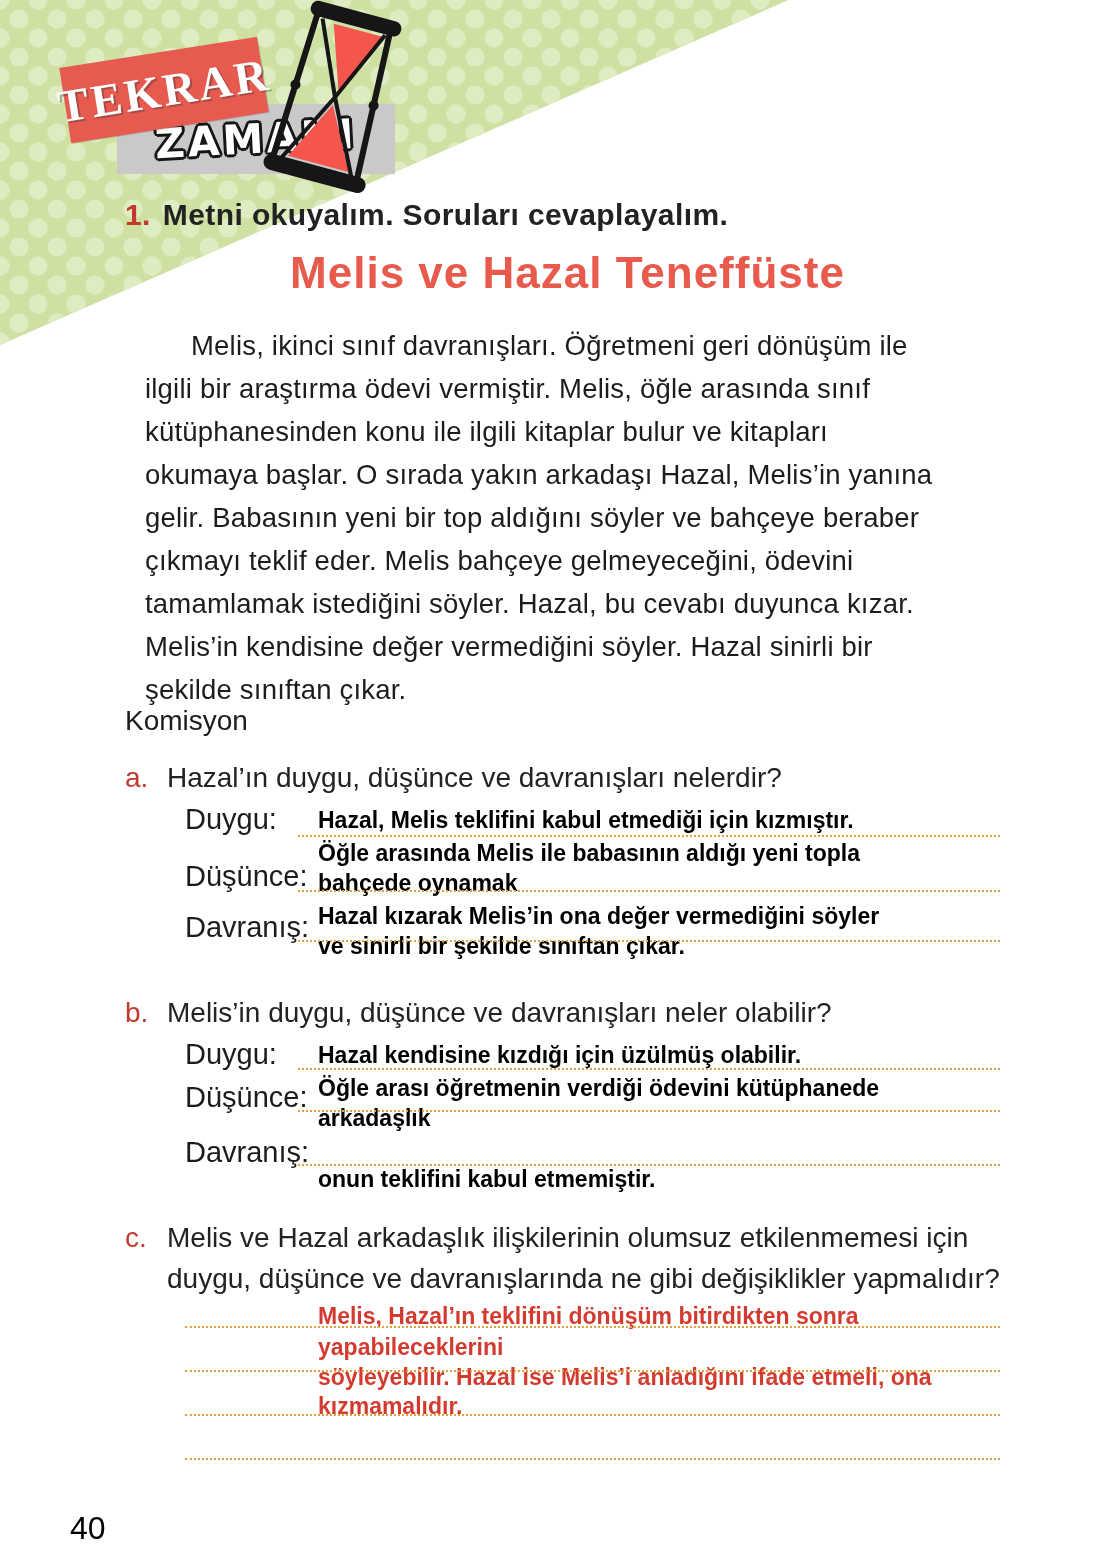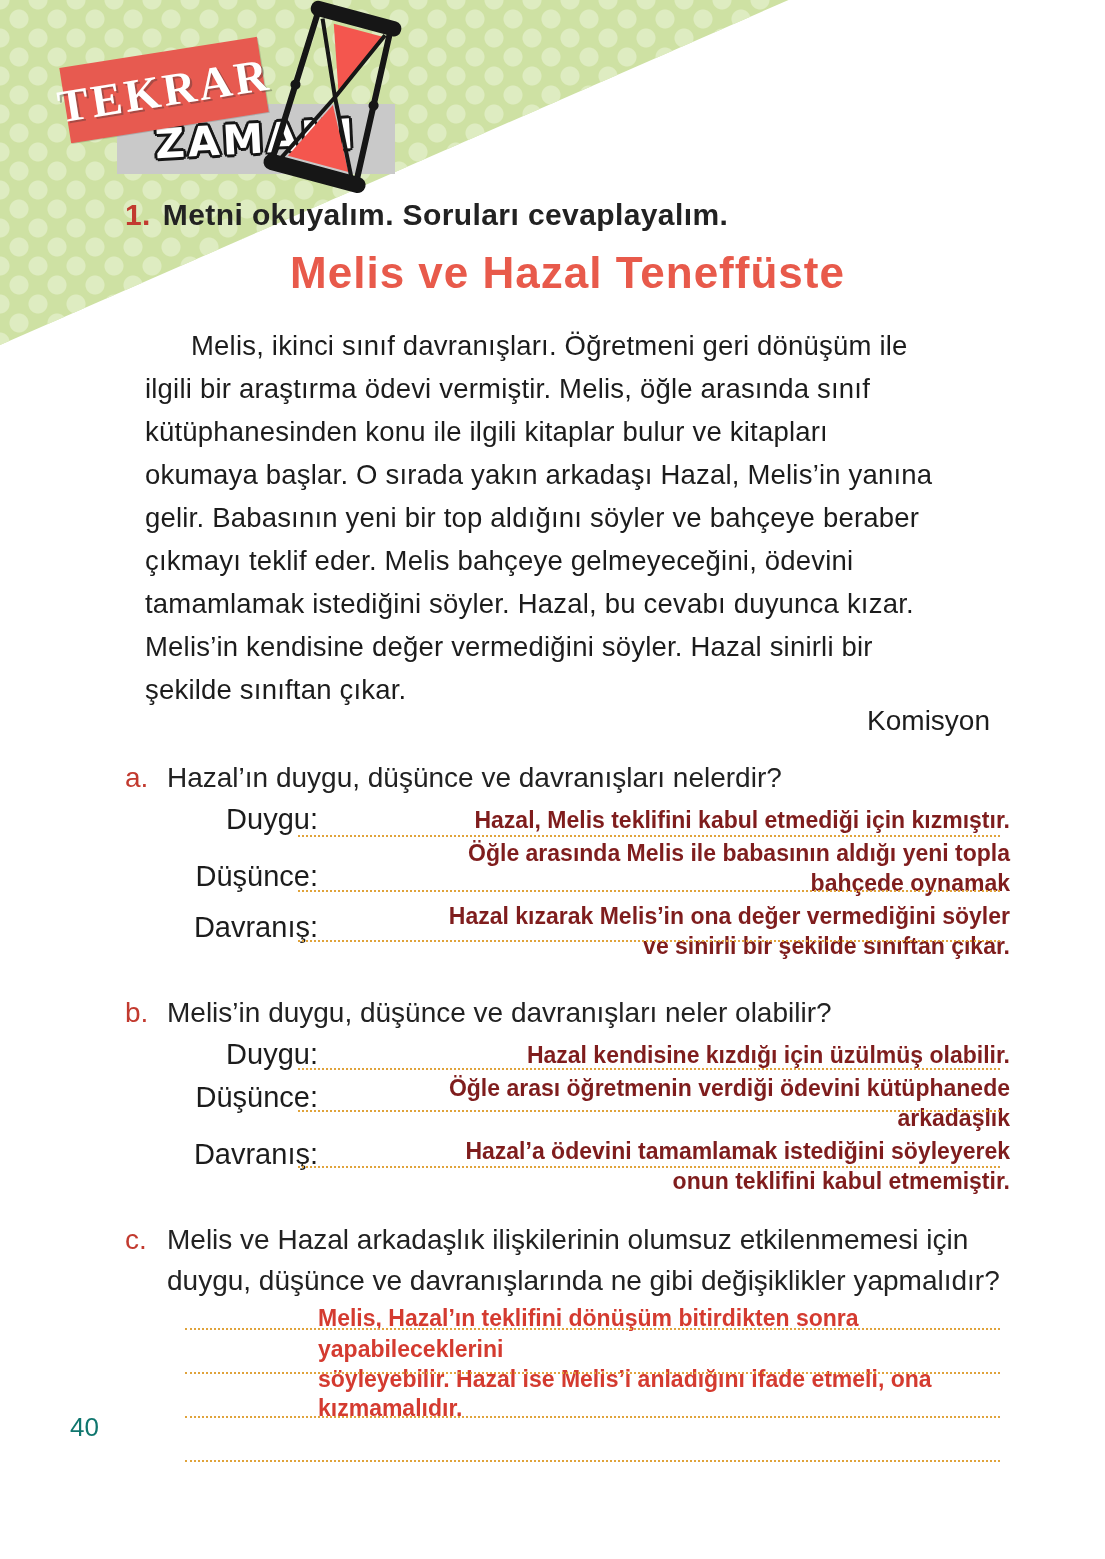--- a/index.html
+++ b/index.html
@@ -58,44 +58,44 @@
   .red-num { color:#c23a2f; margin-right:12px; }
 
   .title {
     margin-top:16px; text-align:center;
     font-size:44px; font-weight:bold; color:#e85a4b; letter-spacing:1px;
   }
 
   .passage { margin-top:26px; margin-left:20px; color:#1c1c1c; }
   .p-line { font-size:27.5px; line-height:43px; white-space:nowrap; letter-spacing:0.2px; }
   .p-line.indent { text-indent:46px; }
-  .author { text-align:right; padding-right:20px; font-size:28px; color:#1c1c1c; margin-top:-6px; }
+  .author { text-align:left; padding-right:20px; font-size:28px; color:#1c1c1c; margin-top:-6px; }
 
   
   .qa-a { margin-top:22px; }
   .qa-b { margin-top:30px; }
   .qa-c { margin-top:20px; }
   .q-line { display:flex; font-size:28px; color:#222222; line-height:38px; }
   .q-letter { flex:0 0 42px; color:#c23a2f; }
   .q-text { flex:1; }
   .qa-c .q-line { line-height:41px; }
 
-  .fields { margin-left:60px; margin-top:6px;text-align:right; }
+  .fields { margin-left:60px; margin-top:6px; }
   .field { display:flex; align-items:flex-end; }
   .field + .field { }
   .f-label { flex:0 0 133px; font-size:29px; color:#1c1c1c; }
   .f-answer { flex:1; position:relative; padding-bottom:3px; }
-  .a-line { font-size:23px; font-weight:bold; color:#7f1d1d; line-height:30px; white-space:nowrap; }
+  .a-line { font-size:23px; font-weight:bold; color:#000000; line-height:30px; white-space:nowrap; }
   .a-rule { position:absolute; left:-20px; right:10px; bottom:var(--rb,1px); border-bottom:2px dotted #e0a33b; }
 
   .c-answer { position:relative; margin-left:60px; margin-top:2px; height:172px; }
   .c-line { position:absolute; left:133px; font-size:23px; font-weight:bold; color:#d43b30; white-space:nowrap; }
   .c-rule { position:absolute; left:0; right:10px; border-bottom:2px dotted #e0a33b; }
 
-  .page-num { position:absolute; left:70px; top:1412px; font-size:26px; color:#0f766e; z-index:4; }
+  .page-num { position:absolute; left:70px; top:1510px; font-size:32px; color:#000000; z-index:4; }
 </style>
 </head>
 <body>
 
 <div class="page">
 
   <div class="green-corner"></div>
 
   <div class="badge-gray">
     <span class="zamani-text">ZAMANI</span>
@@ -192,21 +192,20 @@
           <div class="f-label" style="margin-bottom:22px">Düşünce:</div>
           <div class="f-answer" style="--rb:24px">
             <div class="a-line">Öğle arası öğretmenin verdiği ödevini kütüphanede</div>
             <div class="a-line">arkadaşlık</div>
             <div class="a-rule"></div>
           </div>
         </div>
         <div class="field">
           <div class="f-label" style="margin-bottom:28px">Davranış:</div>
           <div class="f-answer" style="--rb:31px">
-            <div class="a-line">Hazal’a ödevini tamamlamak istediğini söyleyerek</div>
             <div class="a-line">onun teklifini kabul etmemiştir.</div>
             <div class="a-rule"></div>
           </div>
         </div>
       </div>
     </section>
 
     <section class="qa-c">
       <div class="q-line">
         <span class="q-letter">c.</span>

